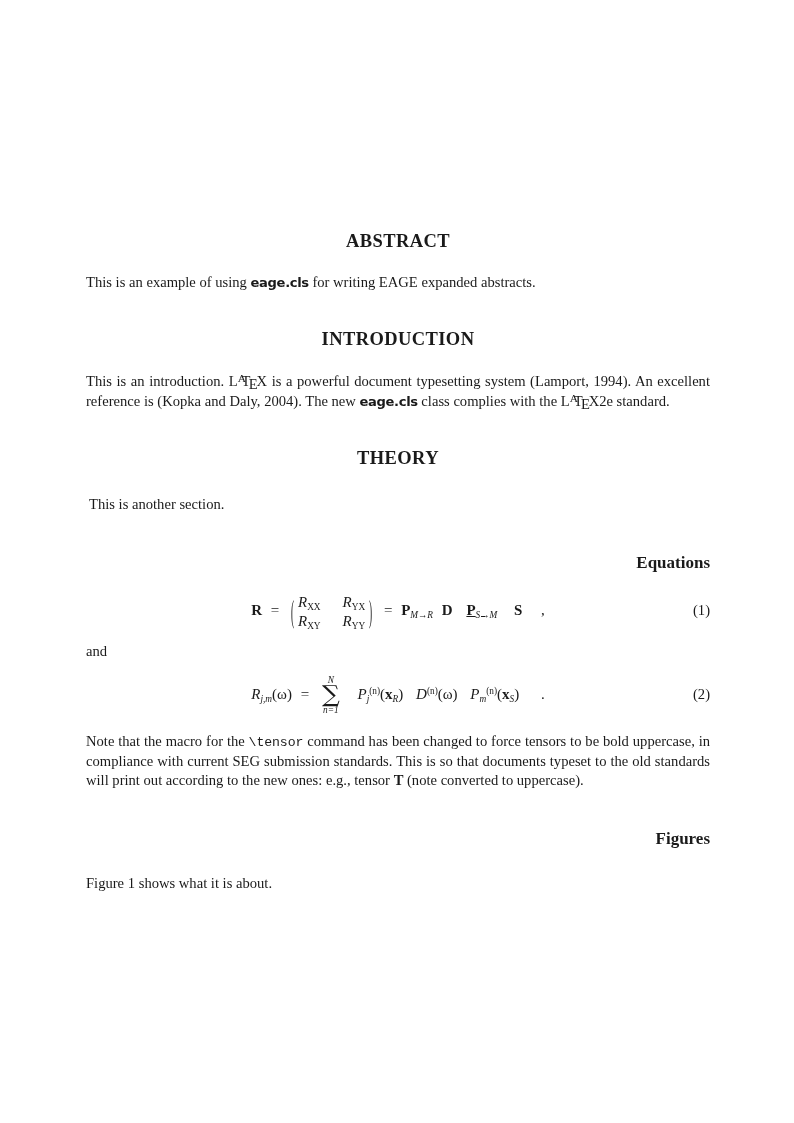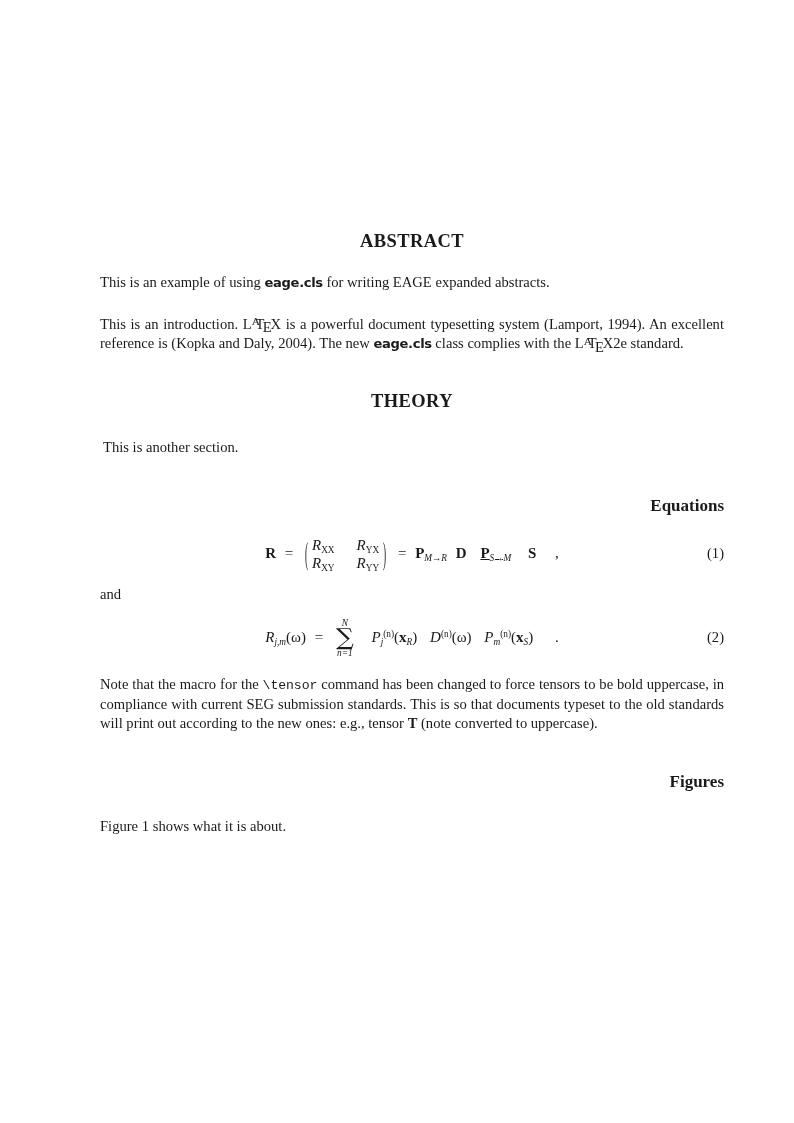--- a/index.html
+++ b/index.html
@@ -12,21 +12,21 @@
     width: 794px;
     height: 1123px;
     background: #ffffff;
     margin: 0 auto;
     overflow: hidden;
     font-family: "Liberation Serif", "DejaVu Serif", serif;
     color: #1a1a1a;
   }
   .content {
     position: absolute;
-    left: 100px;
+    left: 86px;
     top: 0;
     width: 624px;
   }
 
   
   .section-heading {
     text-align: center;
     font-weight: bold;
     font-size: 18.5px;
     letter-spacing: 0.4px;
@@ -156,20 +156,21 @@
 </head>
 <body>
 
 <div class="page">
   <div class="content">
 
     <h1 class="section-heading" style="margin-top:230px;">ABSTRACT</h1>
 
     <p class="body" style="margin-top:21px;"><span>This is an example of using </span><span class="sfb">eage.cls</span><span> for writing EAGE expanded abstracts.</span></p>
 
+    <h1 class="section-heading" style="margin-top:35px;">INTRODUCTION</h1>
 
     <p class="body" style="margin-top:22px;"><span>This is an introduction. </span><span class="latex">L<span class="a">A</span>T<span class="e">E</span>X</span><span> is a powerful document typesetting system (Lamport, 1994). An excellent reference is (Kopka and Daly, 2004). The new </span><span class="sfb">eage.cls</span><span> class complies with the </span><span class="latex">L<span class="a">A</span>T<span class="e">E</span>X</span><span>2e standard.</span></p>
 
     <h1 class="section-heading" style="margin-top:36px;">THEORY</h1>
 
     <p class="body indented" style="margin-top:26px;">This is another section.</p>
 
     <h2 class="subsection-heading" style="margin-top:38px;">Equations</h2>
 
 

